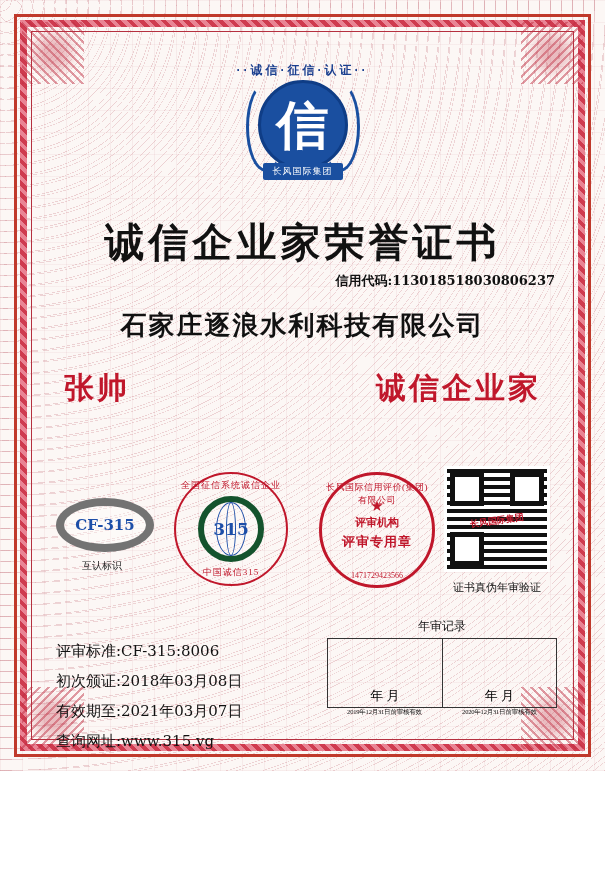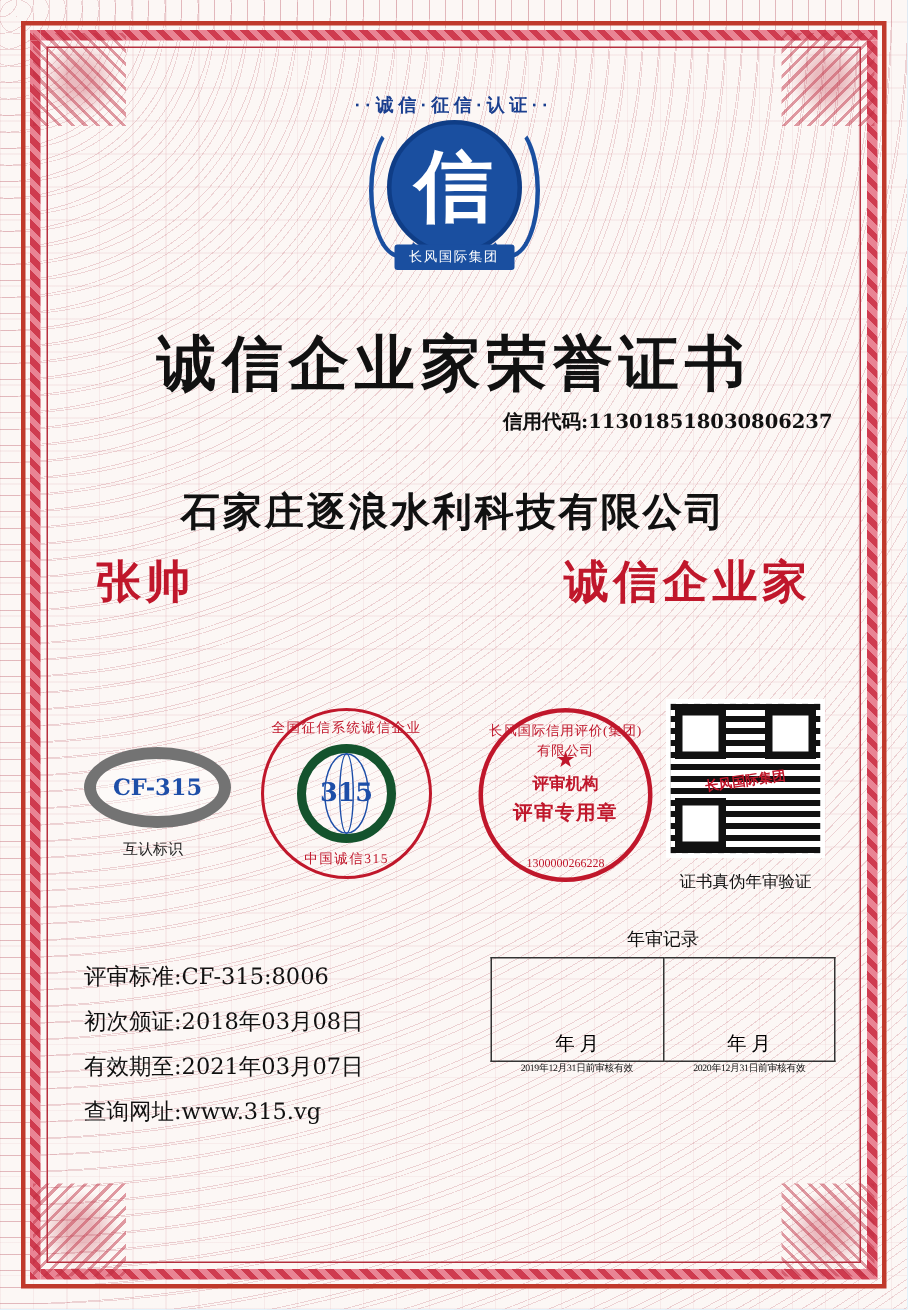--- a/index.html
+++ b/index.html
@@ -6,23 +6,23 @@
     margin: 0;
     padding: 0;
     background: #ffffff;
   }
   body {
     font-family: "Liberation Serif", serif;
   }
   .cert-page {
     position: relative;
     width: 605px;
-    height: 873px;
+    height: 771px;
     overflow: hidden;
-    background: #7dd3fc;
+    background: #84cc16;
   }
   
   .bg-pattern {
     position: absolute;
     inset: 0;
     background-color: #fcf7f5;
     background-image:
       repeating-radial-gradient(circle at 0 0, rgba(200,120,130,0.30) 0 0.6px, rgba(255,255,255,0) 0.6px 11px),
       repeating-radial-gradient(circle at 11px 11px, rgba(200,120,130,0.28) 0 0.6px, rgba(255,255,255,0) 0.6px 11px),
       repeating-linear-gradient(90deg, rgba(210,140,150,0.12) 0 1px, rgba(255,255,255,0) 1px 22px),
@@ -159,21 +159,20 @@
     position: absolute;
     top: 268px;
     left: 0; right: 0;
     text-align: center;
     font-size: 26px;
     font-weight: bold;
     letter-spacing: 2px;
     color: #111;
     font-family: Liberation Mono, monospace;
     white-space: nowrap;
-    margin-top: 16px;
   }
   .person-row {
     position: absolute;
     top: 328px;
     left: 24px; right: 24px;
     display: flex;
     justify-content: space-between;
     align-items: baseline;
     color: #c0172b;
     font-weight: bold;
@@ -473,21 +472,21 @@
           <div class="ring-text bottom">中国诚信315</div>
         </div>
       </div>
 
       <div class="seal seal-review">
         <div class="review-ring">
           <div class="review-arc-top">长风国际信用评价(集团)有限公司</div>
           <div class="review-star">★</div>
           <div class="review-l1">评审机构</div>
           <div class="review-l2">评审专用章</div>
-          <div class="review-arc-bottom">1300000266228</div>
+          <div class="review-arc-bottom">1471729423566</div>
         </div>
       </div>
 
       <div class="seal seal-qr">
         <div class="qr-box">
           <div class="qr-corner-bl"></div>
           <div class="qr-overlay">长风国际集团</div>
         </div>
         <div class="qr-caption">证书真伪年审验证</div>
       </div>

